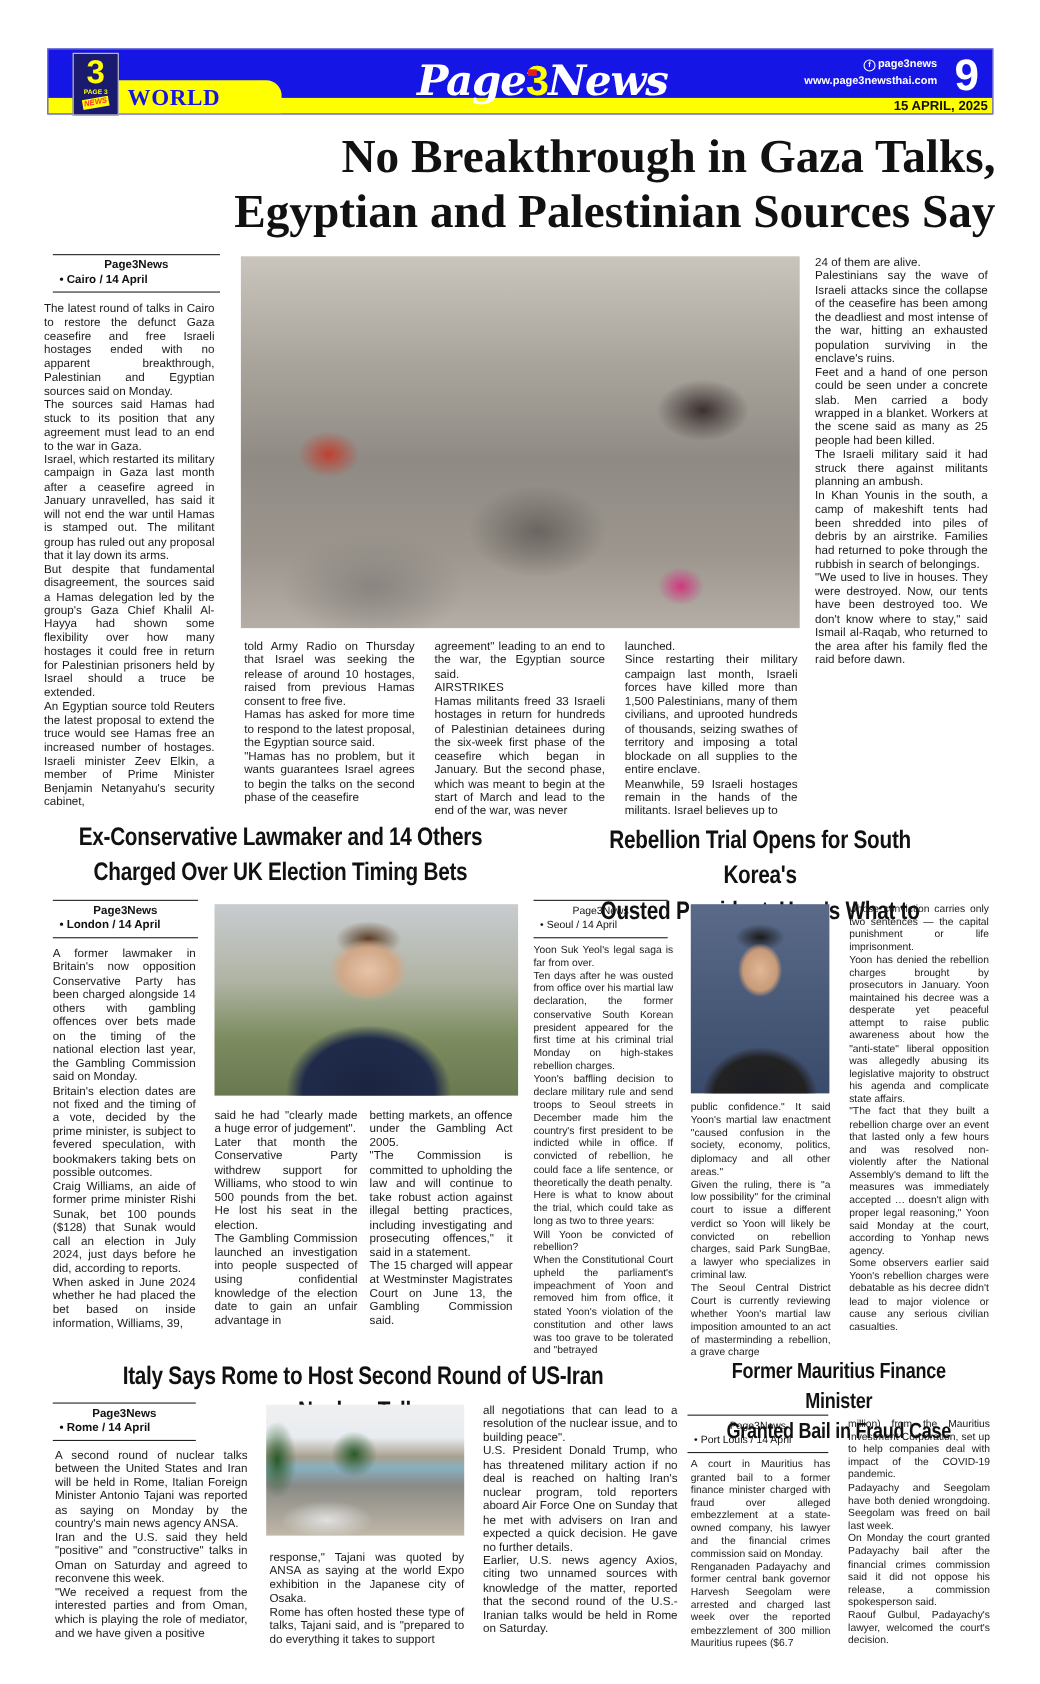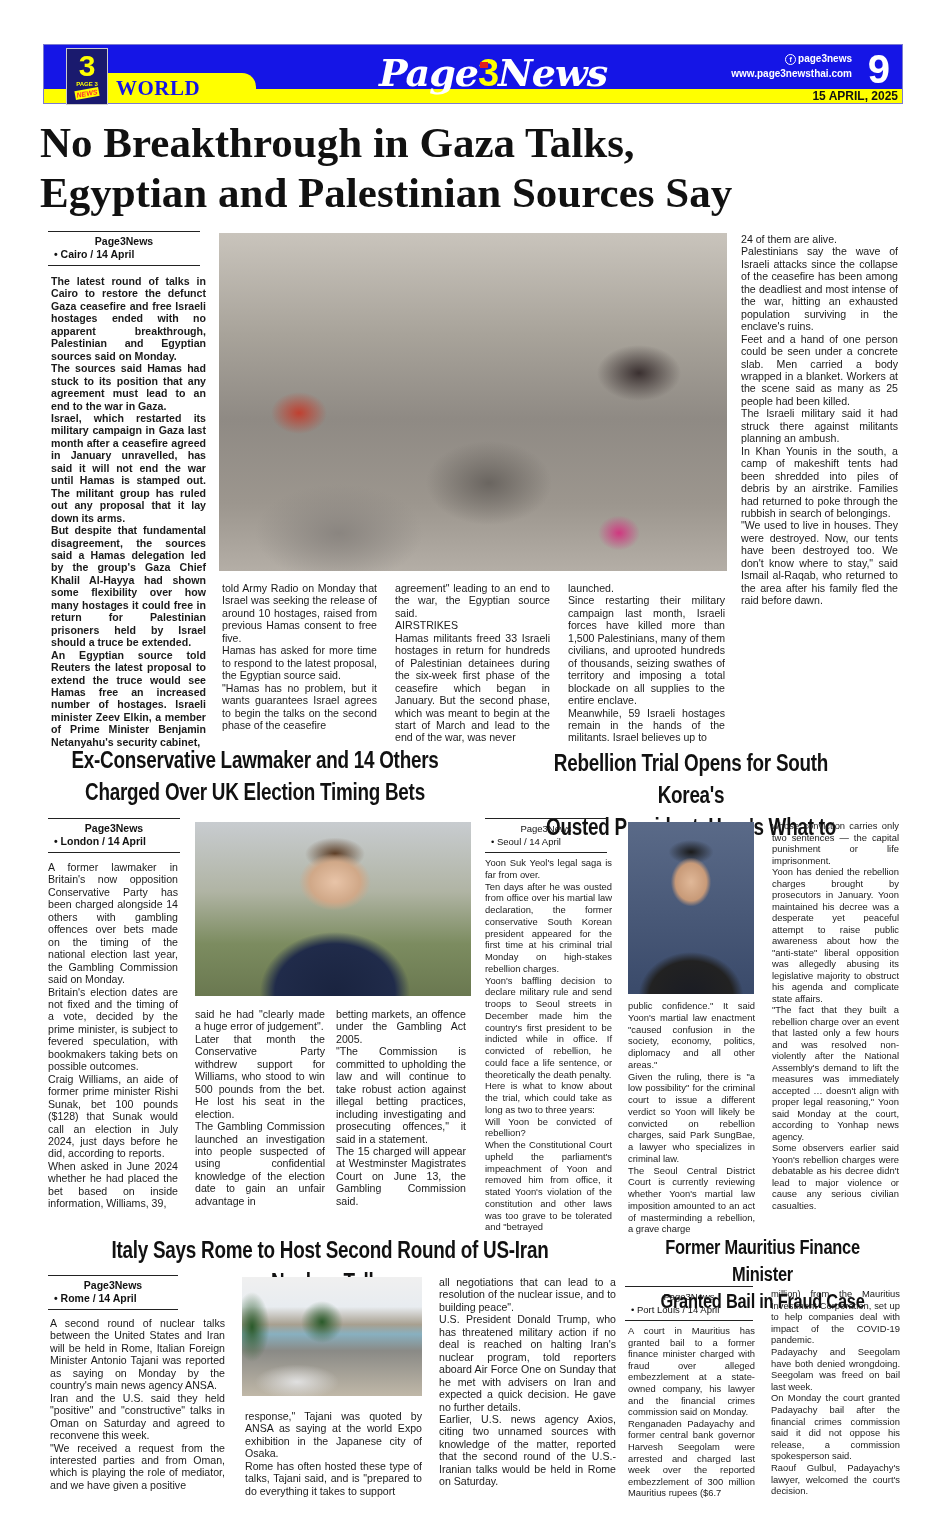--- a/index.html
+++ b/index.html
@@ -17,21 +17,21 @@
   .masthead .brand { position: absolute; left: 335px; top: 4px; font: bold 38px/48px "DejaVu Serif", serif; color: #ffffff; letter-spacing: -1px; font-style: italic; }
   .masthead .brand .three { color: #ffff00; font-family: "Liberation Sans", sans-serif; font-style: normal; font-weight: bold; position: relative; }
   .masthead .brand .three::before { content: ""; position: absolute; left: 2px; top: 10px; width: 8px; height: 6px; background: #e02020; }
   .masthead .fb { position: absolute; right: 50px; top: 8px; font: bold 10px/12px "Liberation Sans", sans-serif; color: #fff; }
   .masthead .fb .fb-icon { display: inline-block; width: 9px; height: 9px; border-radius: 50%; border: 1px solid #fff; font-size: 7px; line-height: 9px; text-align: center; margin-right: 2px; }
   .masthead .url { position: absolute; right: 50px; top: 23px; font: bold 10px/12px "Liberation Sans", sans-serif; color: #fff; }
   .masthead .pagenum { position: absolute; right: 12px; top: 2px; font: bold 40px/44px "Liberation Sans", sans-serif; color: #fff; }
   .masthead .date { position: absolute; right: 4px; bottom: -1px; font: bold 12px/15px "Liberation Sans", sans-serif; color: #111; }
 
   
-  .main-headline { position: absolute; left: 40px; top: 118px; width: 865px; text-align: left; font: bold 43px/50px "Liberation Serif", serif; color: #111; }
+  .main-headline { position: absolute; left: 40px; top: 118px; width: 865px; text-align: right; font: bold 43px/50px "Liberation Serif", serif; color: #111; }
 
   
   .col { position: absolute; font-size: 10.6px; line-height: 12.45px; text-align: justify; color: #1a1a1a; }
   .col p { margin: 0; }
   .byline { position: absolute; border-top: 1.5px solid #222; border-bottom: 1.5px solid #222; font-size: 10.5px; line-height: 13px; padding: 3px 0 4px; }
   .byline .src { text-align: center; display: block; }
   .byline .loc { display: block; padding-left: 6px; }
   .byline.bold { font-weight: bold; }
   .photo { position: absolute; overflow: hidden; }
   .subhead { position: absolute; text-align: center; font: bold 23px/32px "Liberation Sans", sans-serif; color: #111; transform: scaleX(0.82); transform-origin: center top; letter-spacing: -0.3px; }
@@ -90,34 +90,34 @@
 <h1 class="main-headline" style="margin:0;">
   <span>No Breakthrough in Gaza Talks,</span><br>
   <span>Egyptian and Palestinian Sources Say</span>
 </h1>
 
 <div class="byline bold" style="left:48px; top:231px; width:152px;">
   <span class="src">Page3News</span>
   <span class="loc">• Cairo / 14 April</span>
 </div>
 
-<div class="col" style="left:51px; top:275px; width:155px;font-weight:bold;">
+<div class="col" style="left:40px; top:275px; width:155px;">
   <p>The latest round of talks in Cairo to restore the defunct Gaza ceasefire and free Israeli hostages ended with no apparent breakthrough, Palestinian and Egyptian sources said on Monday.</p>
   <p>The sources said Hamas had stuck to its position that any agreement must lead to an end to the war in Gaza.</p>
   <p>Israel, which restarted its military campaign in Gaza last month after a ceasefire agreed in January unravelled, has said it will not end the war until Hamas is stamped out. The militant group has ruled out any proposal that it lay down its arms.</p>
   <p>But despite that fundamental disagreement, the sources said a Hamas delegation led by the group's Gaza Chief Khalil Al-Hayya had shown some flexibility over how many hostages it could free in return for Palestinian prisoners held by Israel should a truce be extended.</p>
   <p>An Egyptian source told Reuters the latest proposal to extend the truce would see Hamas free an increased number of hostages. Israeli minister Zeev Elkin, a member of Prime Minister Benjamin Netanyahu's security cabinet,</p>
 </div>
 
 <div class="photo gaza-photo">
   
 </div>
 
 <div class="col" style="left:222px; top:582px; width:155px;">
-  <p>told Army Radio on Monday that Israel was seeking the release of around 10 hostages, raised from previous Hamas consent to free five.</p>
+  <p>told Army Radio on Thursday that Israel was seeking the release of around 10 hostages, raised from previous Hamas consent to free five.</p>
   <p>Hamas has asked for more time to respond to the latest proposal, the Egyptian source said.</p>
   <p>"Hamas has no problem, but it wants guarantees Israel agrees to begin the talks on the second phase of the ceasefire</p>
 </div>
 <div class="col" style="left:395px; top:582px; width:155px;">
   <p>agreement" leading to an end to the war, the Egyptian source said.</p>
   <p>AIRSTRIKES</p>
   <p>Hamas militants freed 33 Israeli hostages in return for hundreds of Palestinian detainees during the six-week first phase of the ceasefire which began in January. But the second phase, which was meant to begin at the start of March and lead to the end of the war, was never</p>
 </div>
 <div class="col" style="left:568px; top:582px; width:157px;">
   <p>launched.</p>

